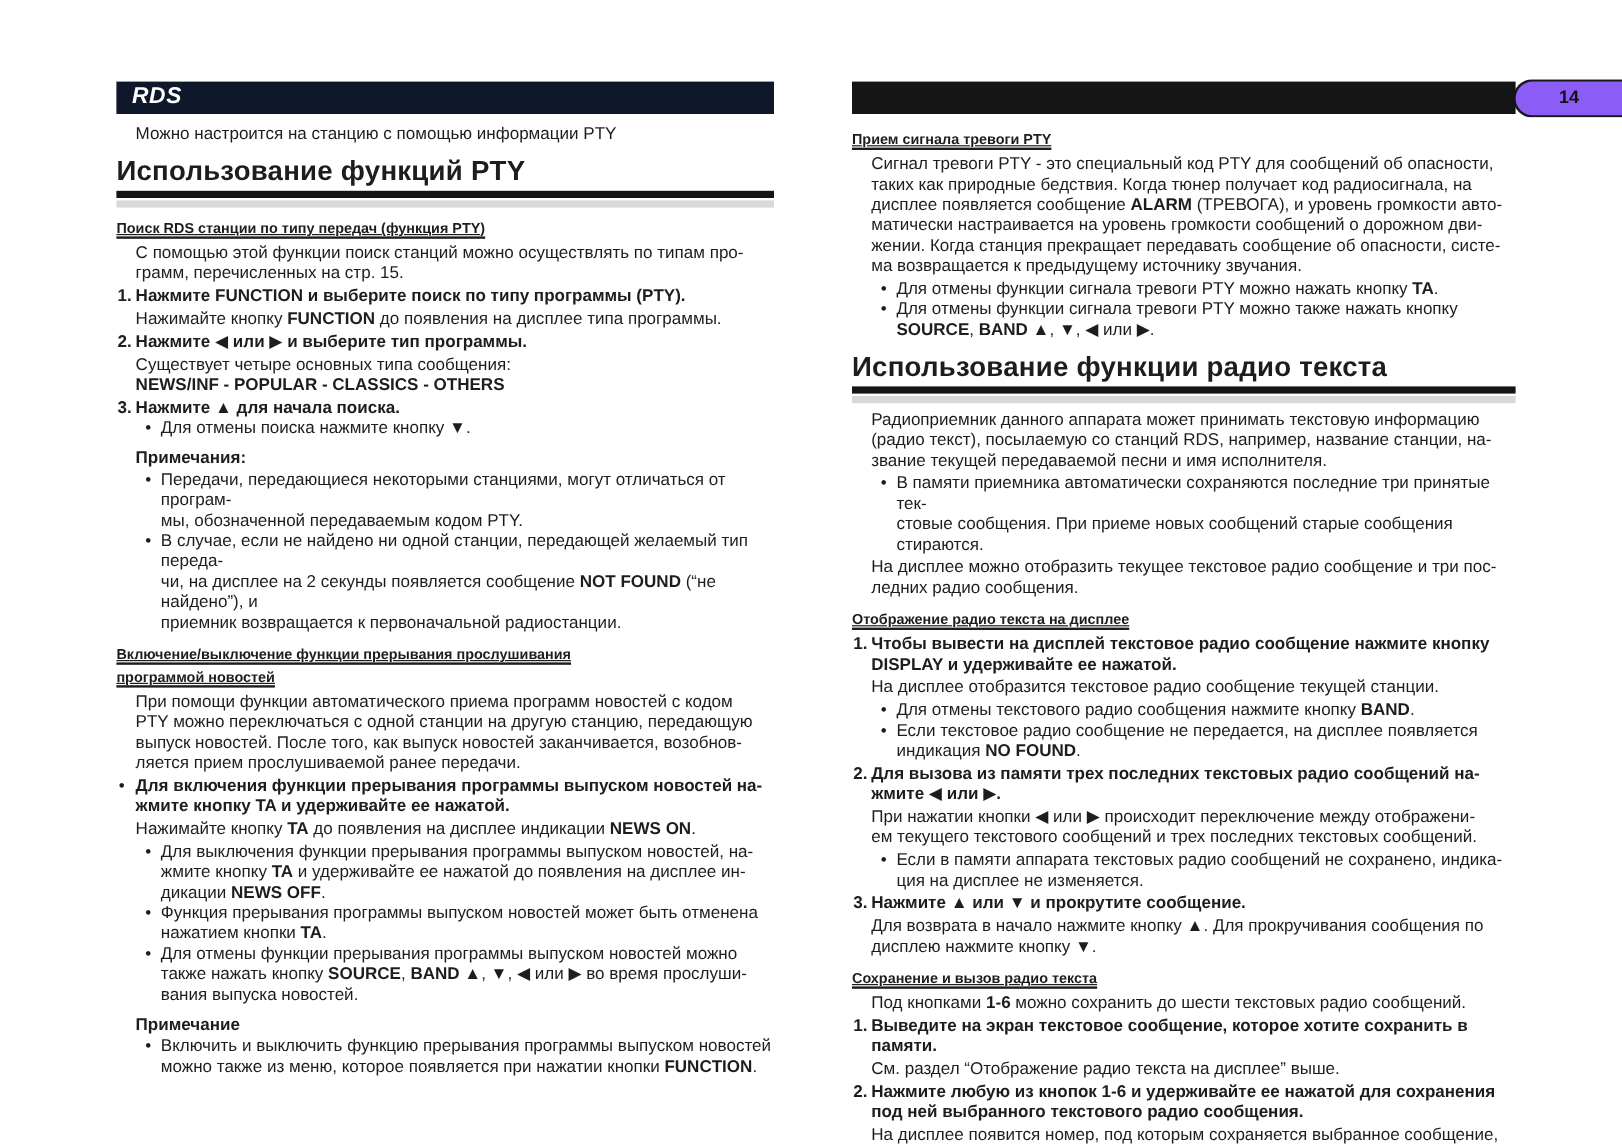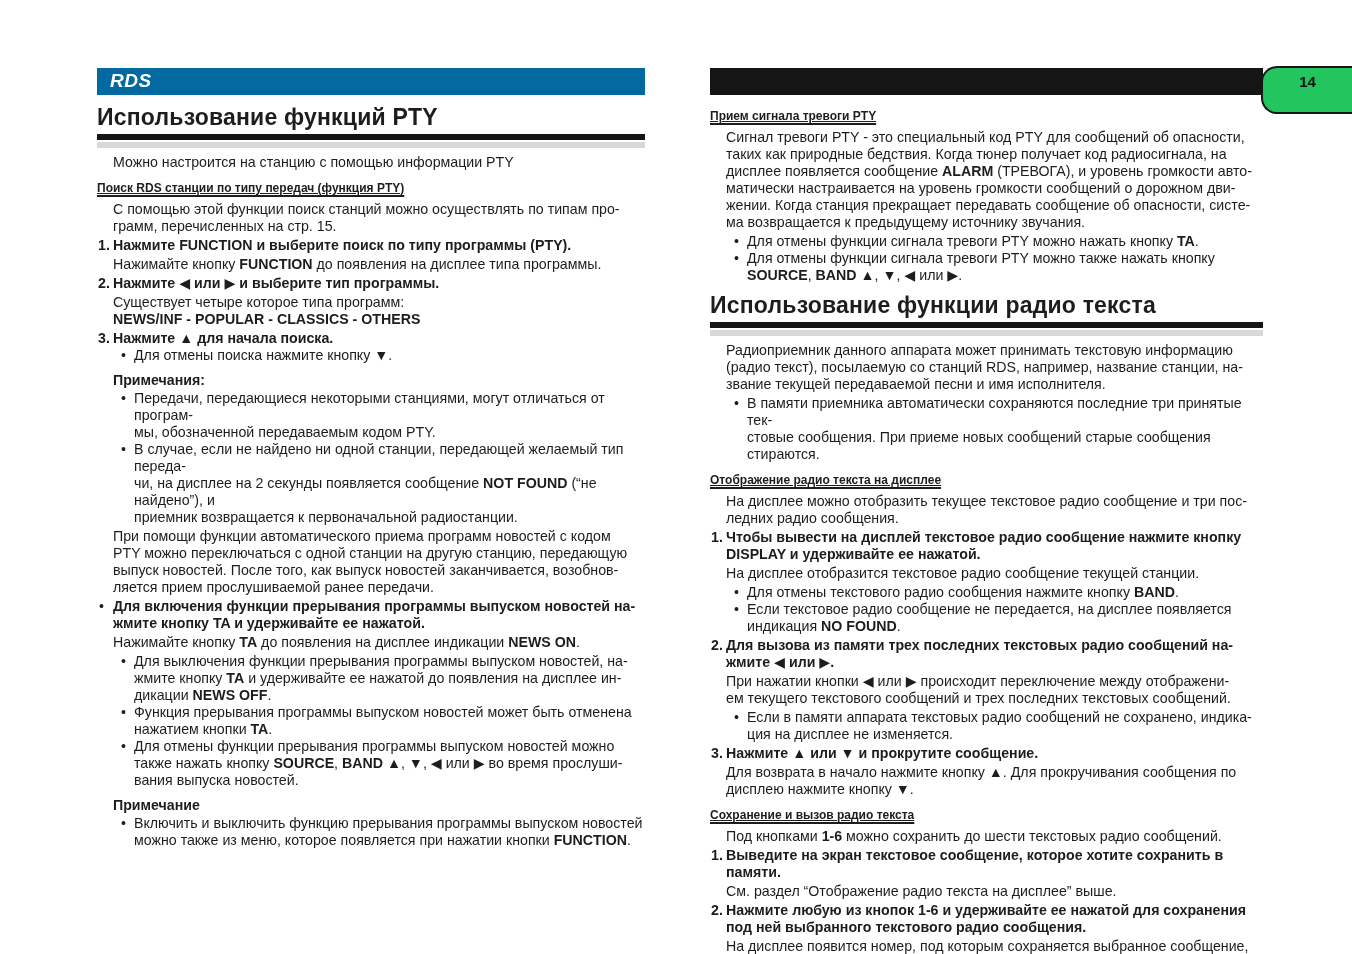--- a/index.html
+++ b/index.html
@@ -7,29 +7,29 @@
   .page {
     position:relative; width:1352px; height:954px; background:#ffffff;
     font-family:"Liberation Sans","DejaVu Sans",sans-serif; color:#1d1d1d;
     overflow:hidden;
   }
   .col { position:absolute; top:68px; font-size:14.2px; line-height:17px; }
   .col-left  { left:97px;  width:548px; }
   .col-right { left:710px; width:553px; }
 
   .rds-bar {
-    height:27px; background:#0369a1; color:#ffffff;
+    height:27px; background:#0f172a; color:#ffffff;
     font-size:19px; font-weight:bold; font-style:italic;
     line-height:26px; padding-left:13px; letter-spacing:.5px; margin-bottom:9px;
   }
   .top-bar { height:27px; background:#151515; margin-bottom:12px; }
 
   .page-tab {
-    position:absolute; left:1261px; top:66px; width:91px; height:48px;
-    background:#22c55e; border:2px solid #161616; border-right:0;
+    position:absolute; left:1261px; top:66px; width:91px; height:32px;
+    background:#8b5cf6; border:2px solid #161616; border-right:0;
     border-radius:16px 0 0 16px; font-weight:bold; font-size:15px;
     text-align:center; line-height:28px; color:#111111;
   }
 
   .blk { position:relative; padding-left:16px; }
   .tx  { white-space:pre-line; }
   .b   { font-weight:bold; }
 
   .blk.para { margin:2px 0; }
   .blk.num  { margin:2px 0 0; }
@@ -50,42 +50,44 @@
 </head>
 <body>
 
 <div class="page">
 
   <div class="col col-left">
     <div class="rds-bar">
       <span>RDS</span>
     </div>
     <div id="left-blocks">
+        <div class="blk para"><span class="tx"><span>Можно настроится на станцию с помощью информации PTY</span></span></div>
         <div class="blk h1">
           <span class="tx"><span class="b">Использование функций PTY</span></span>
           <div class="rule-b"></div>
           <div class="rule-g"></div>
         </div>
-        <div class="blk para"><span class="tx"><span>Можно настроится на станцию с помощью информации PTY</span></span></div>
         <div class="blk h2"><span class="tx"><span class="b">Поиск RDS станции по типу передач (функция PTY)</span></span></div>
         <div class="blk para"><span class="tx"><span>С помощью этой функции поиск станций можно осуществлять по типам про-
 грамм, перечисленных на стр. 15.</span></span></div>
         <div class="blk num"><span class="lab">1.</span><span class="tx"><span class="b">Нажмите FUNCTION и выберите поиск по типу программы (PTY).</span></span></div>
         <div class="blk para"><span class="tx"><span>Нажимайте кнопку </span><span class="b">FUNCTION</span><span> до появления на дисплее типа программы.</span></span></div>
         <div class="blk num"><span class="lab">2.</span><span class="tx"><span class="b">Нажмите ◀ или ▶ и выберите тип программы.</span></span></div>
-        <div class="blk para"><span class="tx"><span>Существует четыре которое типа программ:
+        <div class="blk para"><span class="tx"><span>Существует четыре основных типа сообщения:
 </span><span class="b">NEWS/INF - POPULAR - CLASSICS - OTHERS</span></span></div>
         <div class="blk num"><span class="lab">3.</span><span class="tx"><span class="b">Нажмите ▲ для начала поиска.</span></span></div>
         <div class="blk b2"><span class="bul">•</span><span class="tx"><span>Для отмены поиска нажмите кнопку ▼.</span></span></div>
         <div class="blk note"><span class="tx"><span class="b">Примечания:</span></span></div>
         <div class="blk b2"><span class="bul">•</span><span class="tx"><span>Передачи, передающиеся некоторыми станциями, могут отличаться от програм-
 мы, обозначенной передаваемым кодом PTY.</span></span></div>
         <div class="blk b2"><span class="bul">•</span><span class="tx"><span>В случае, если не найдено ни одной станции, передающей желаемый тип переда-
 чи, на дисплее на 2 секунды появляется сообщение </span><span class="b">NOT FOUND</span><span> (“не найдено”), и
 приемник возвращается к первоначальной радиостанции.</span></span></div>
+        <div class="blk h2"><span class="tx"><span class="b">Включение/выключение функции прерывания прослушивания
+программой новостей</span></span></div>
         <div class="blk para"><span class="tx"><span>При помощи функции автоматического приема программ новостей с кодом
 PTY можно переключаться с одной станции на другую станцию, передающую
 выпуск новостей. После того, как выпуск новостей заканчивается, возобнов-
 ляется прием прослушиваемой ранее передачи.</span></span></div>
         <div class="blk b1"><span class="bul">•</span><span class="tx"><span class="b">Для включения функции прерывания программы выпуском новостей на-
 жмите кнопку TA и удерживайте ее нажатой.</span></span></div>
         <div class="blk para"><span class="tx"><span>Нажимайте кнопку </span><span class="b">TA</span><span> до появления на дисплее индикации </span><span class="b">NEWS ON</span><span>.</span></span></div>
         <div class="blk b2"><span class="bul">•</span><span class="tx"><span>Для выключения функции прерывания программы выпуском новостей, на-
 жмите кнопку </span><span class="b">TA</span><span> и удерживайте ее нажатой до появления на дисплее ин-
 дикации </span><span class="b">NEWS OFF</span><span>.</span></span></div>
@@ -116,23 +118,23 @@
         <div class="blk h1">
           <span class="tx"><span class="b">Использование функции радио текста</span></span>
           <div class="rule-b"></div>
           <div class="rule-g"></div>
         </div>
         <div class="blk para"><span class="tx"><span>Радиоприемник данного аппарата может принимать текстовую информацию
 (радио текст), посылаемую со станций RDS, например, название станции, на-
 звание текущей передаваемой песни и имя исполнителя.</span></span></div>
         <div class="blk b2"><span class="bul">•</span><span class="tx"><span>В памяти приемника автоматически сохраняются последние три принятые тек-
 стовые сообщения. При приеме новых сообщений старые сообщения стираются.</span></span></div>
-        <div class="blk h2"><span class="tx"><span class="b">Отображение радио текста на дисплее</span></span></div>
         <div class="blk para"><span class="tx"><span>На дисплее можно отобразить текущее текстовое радио сообщение и три пос-
 ледних радио сообщения.</span></span></div>
+        <div class="blk h2"><span class="tx"><span class="b">Отображение радио текста на дисплее</span></span></div>
         <div class="blk num"><span class="lab">1.</span><span class="tx"><span class="b">Чтобы вывести на дисплей текстовое радио сообщение нажмите кнопку
 DISPLAY и удерживайте ее нажатой.</span></span></div>
         <div class="blk para"><span class="tx"><span>На дисплее отобразится текстовое радио сообщение текущей станции.</span></span></div>
         <div class="blk b2"><span class="bul">•</span><span class="tx"><span>Для отмены текстового радио сообщения нажмите кнопку </span><span class="b">BAND</span><span>.</span></span></div>
         <div class="blk b2"><span class="bul">•</span><span class="tx"><span>Если текстовое радио сообщение не передается, на дисплее появляется
 индикация </span><span class="b">NO FOUND</span><span>.</span></span></div>
         <div class="blk num"><span class="lab">2.</span><span class="tx"><span class="b">Для вызова из памяти трех последних текстовых радио сообщений на-
 жмите ◀ или ▶.</span></span></div>
         <div class="blk para"><span class="tx"><span>При нажатии кнопки ◀ или ▶ происходит переключение между отображени-
 ем текущего текстового сообщений и трех последних текстовых сообщений.</span></span></div>

